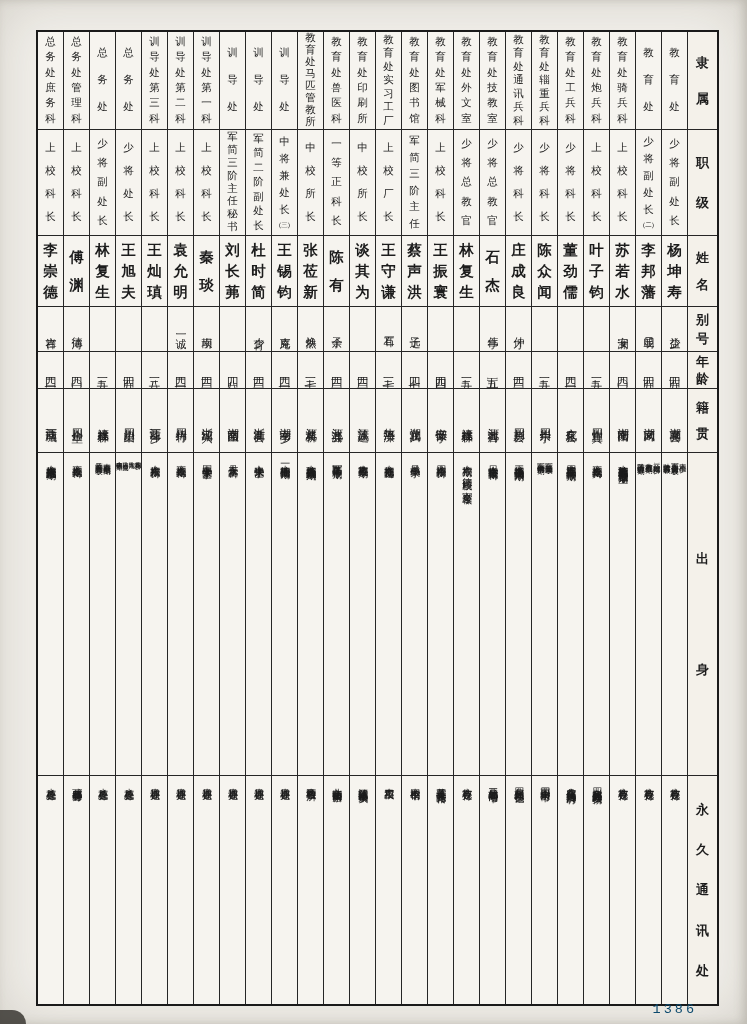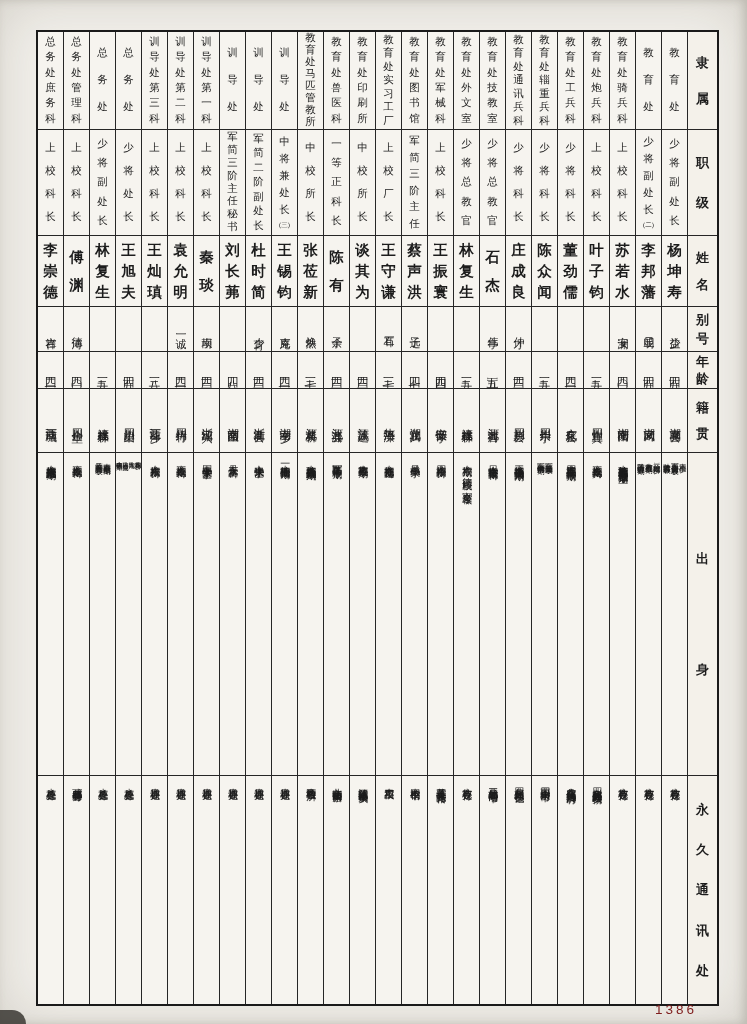--- a/index.html
+++ b/index.html
@@ -44,21 +44,21 @@
   .v-center{display:flex;align-items:center;justify-content:center;}
   .v-center .vtext{writing-mode:vertical-rl;text-orientation:upright;line-height:1;letter-spacing:1px;}
   .r-alias .vtext{font-size:11px;}
   .r-age .vtext{font-size:12px;letter-spacing:2px;}
   .r-native .vtext{font-size:11.5px;}
   
   .v-top{display:flex;flex-direction:row-reverse;justify-content:center;align-items:flex-start;padding-top:4px;}
   .v-top .vseg{writing-mode:vertical-rl;text-orientation:upright;line-height:1.05;letter-spacing:.5px;}
   #page-number{
     position:absolute;right:50px;top:1002px;
-    font-family:Liberation Sans, sans-serif;font-size:13.5px;letter-spacing:3px;color:#7f1d1d;
+    font-family:Liberation Mono, monospace;font-size:13.5px;letter-spacing:3px;color:#0c4a6e;
   }
 </style>
 </head>
 <body>
 
 <div id="paper-shade"></div>
 
 <div id="roster-table">
     <div class="col header-col">
       <div class="cell v-spread r-aff">

